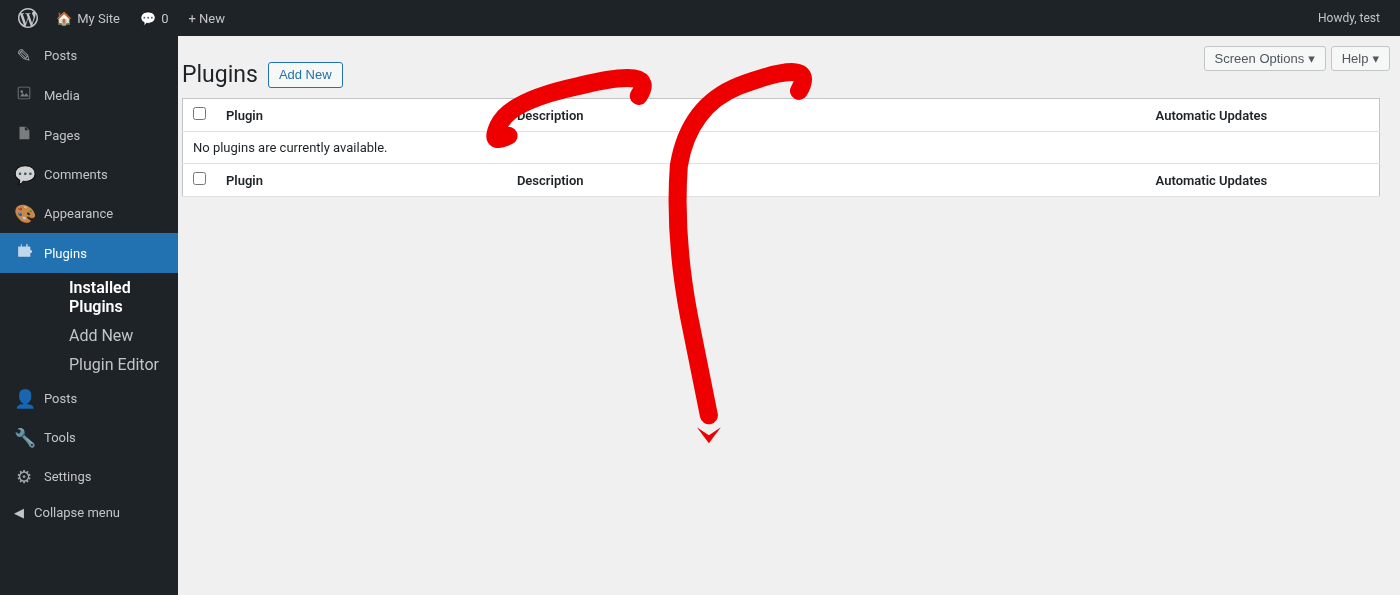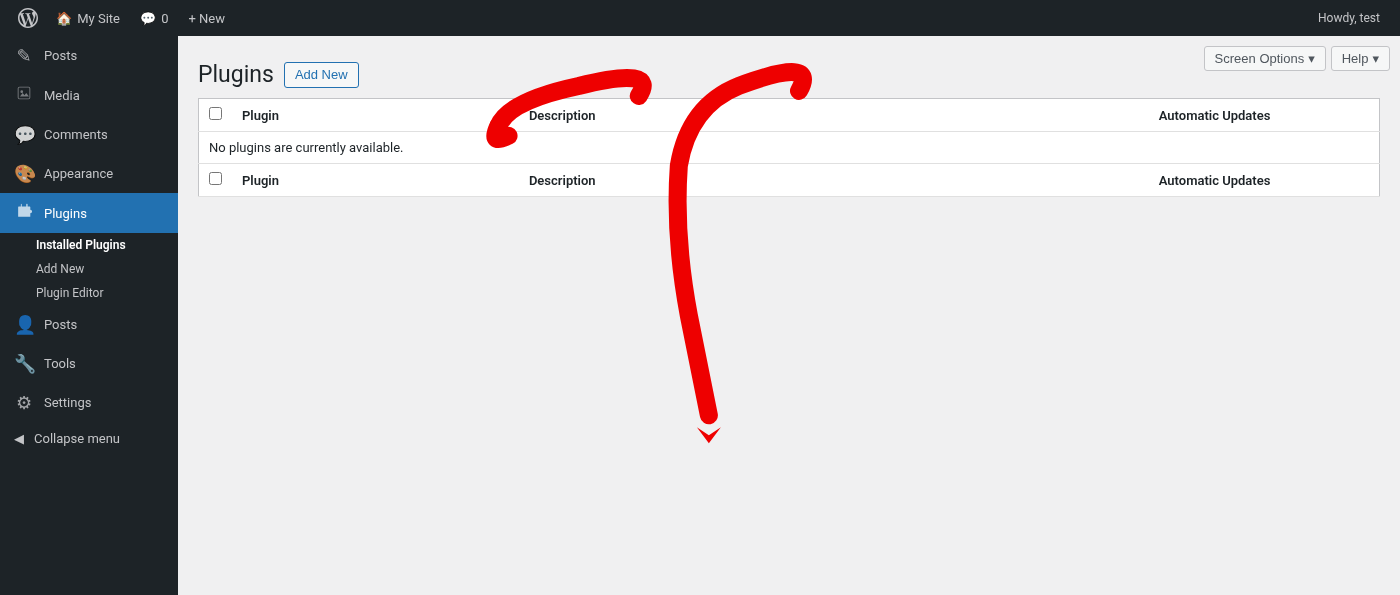--- a/index.html
+++ b/index.html
@@ -43,33 +43,33 @@
       display: flex; align-items: center; gap: 10px;
       padding: 9px 10px 9px 14px;
       color: #c3c4c7; cursor: pointer; font-size: 13px;
       white-space: nowrap; position: relative;
     }
     .menu-item.current { background: #2271b1; color: #fff; }
     .menu-item .menu-icon { font-size: 18px; width: 20px; text-align: center; opacity: 0.8; }
     .submenu { background: #1d2327; }
     .submenu-item {
       display: block; padding: 5px 15px 5px 36px;
-      color: #c3c4c7; cursor: pointer; font-size: 12px;
+      color: #c3c4c7; cursor: pointer; font-size: 16px; margin-left: 33px;
     }
     .submenu-item.current { color: #fff; font-weight: 600; }
     .collapse-menu {
       display: flex; align-items: center; gap: 10px;
       padding: 9px 10px 9px 14px;
       color: #c3c4c7; cursor: pointer; font-size: 13px;
     }
 
     
     #wpcontent {
       flex: 1; overflow-y: auto; background: #f0f0f1;
-      padding: 20px 20px 0 20px; position: relative;
+      padding: 20px 20px 0 4px; position: relative;
     }
 
     
     #screen-options-wrap {
       position: absolute; top: 10px; right: 10px;
       display: flex; gap: 5px;
     }
     .screen-options-btn {
       background: #f6f7f7; border: 1px solid #c3c4c7;
       padding: 4px 10px; cursor: pointer; font-size: 13px;
@@ -141,20 +141,28 @@
       <span class="menu-icon">✎</span>
       <span>Posts</span>
     </div>
     <div class="menu-item">
       <span class="menu-icon">
         <svg width="18" height="18" viewBox="0 0 20 20" fill="currentColor" opacity="0.7">
             <path d="M5 3h10a2 2 0 012 2v10a2 2 0 01-2 2H5a2 2 0 01-2-2V5a2 2 0 012-2zm0 1a1 1 0 00-1 1v10a1 1 0 001 1h10a1 1 0 001-1V5a1 1 0 00-1-1H5zm2.5 3a1.5 1.5 0 110 3 1.5 1.5 0 010-3zm-2 7l3-4 2 2.5 2-2.5 3 4H5.5z"></path>
           </svg>
       </span>
       <span>Media</span>
+    </div>
+    <div class="menu-item">
+      <span class="menu-icon">
+        <svg width="18" height="18" viewBox="0 0 20 20" fill="currentColor" opacity="0.7">
+            <path d="M5 3h7l4 4v10H5V3zm6 0v4h4M8 10h5M8 13h5M8 7h2"></path>
+          </svg>
+      </span>
+      <span>Pages</span>
     </div>
     <div class="menu-item">
       <span class="menu-icon">💬</span>
       <span>Comments</span>
     </div>
     <div class="menu-item">
       <span class="menu-icon">🎨</span>
       <span>Appearance</span>
     </div>
     <div class="menu-item current">

